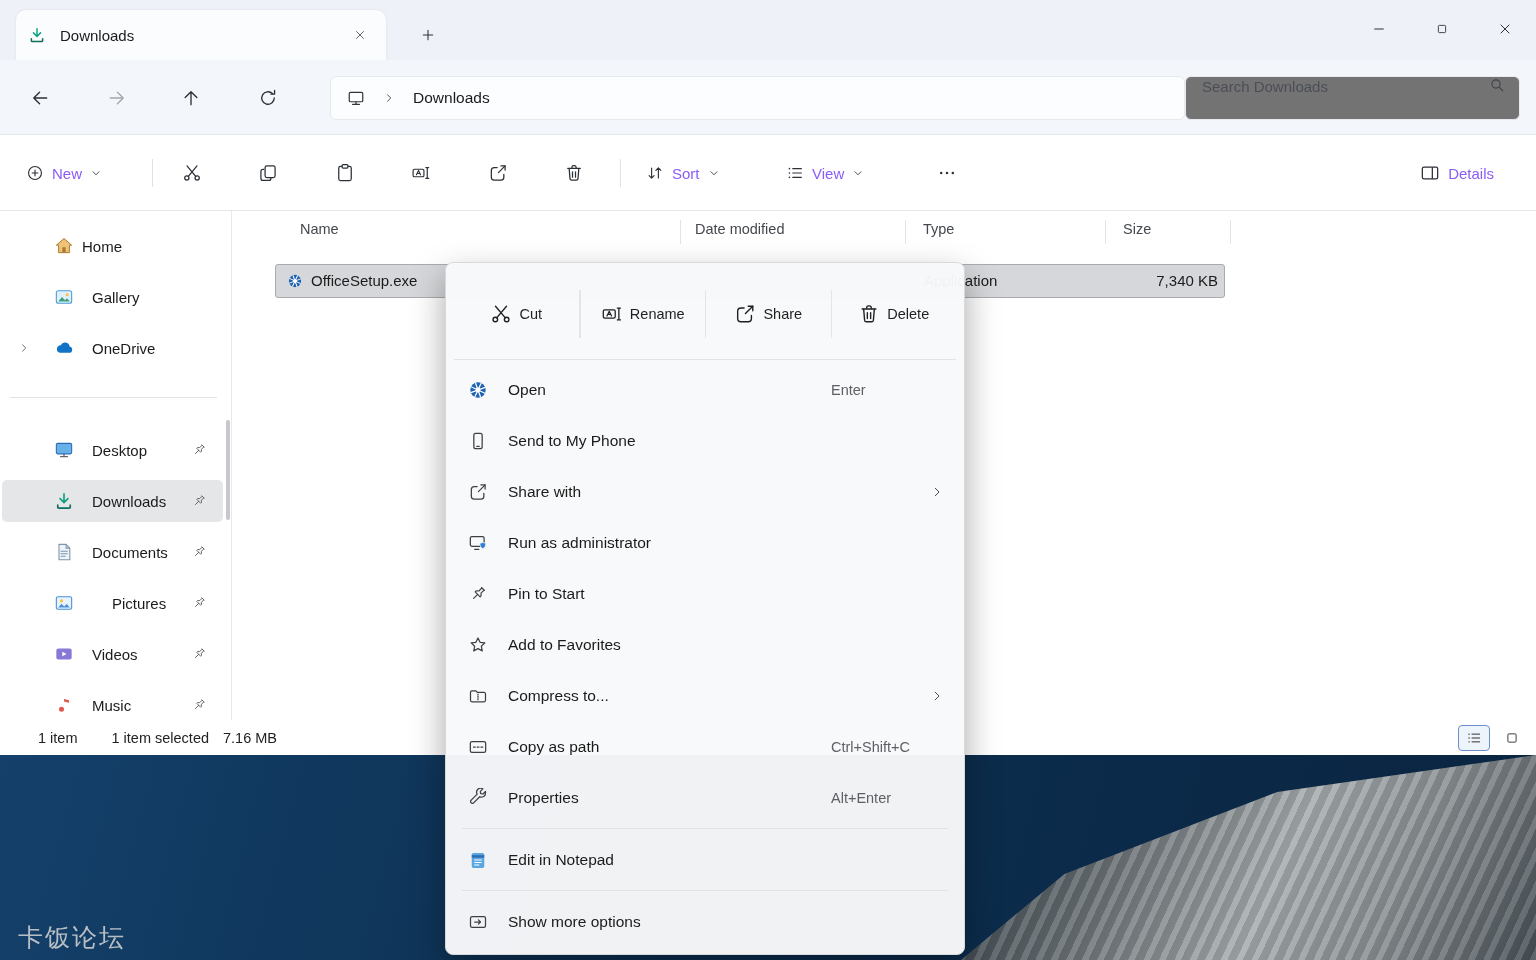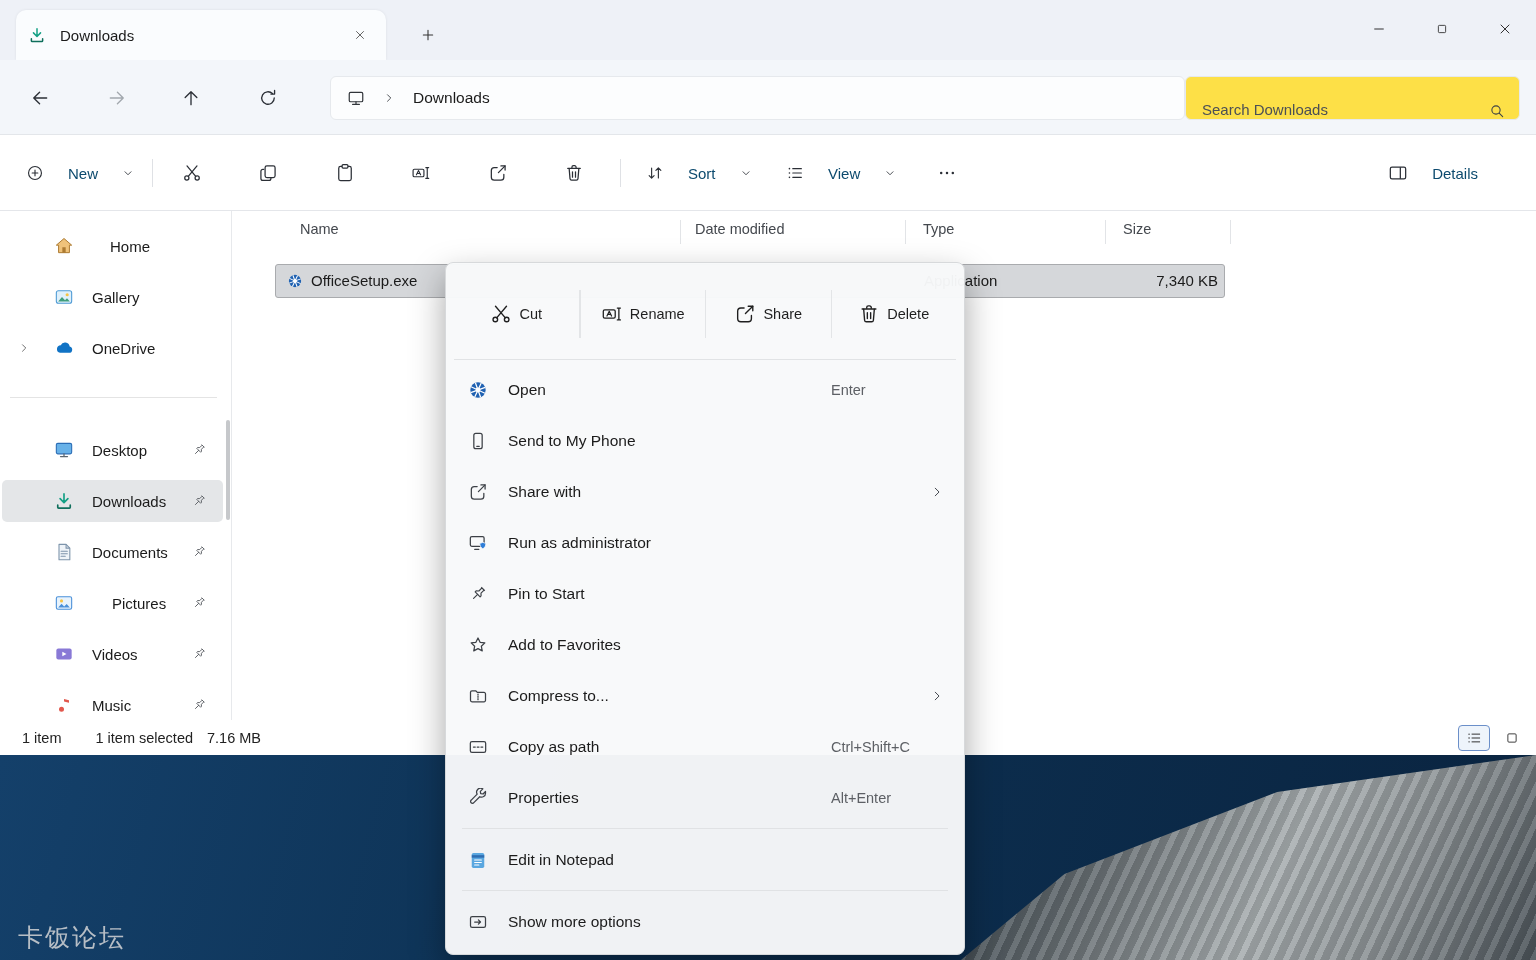--- a/index.html
+++ b/index.html
@@ -35,29 +35,29 @@
   .wc{width:63px;height:58px;display:flex;align-items:center;justify-content:center;color:#222;}
 
   
   .navbar{position:absolute;left:0;top:60px;width:100%;height:75px;background:#f3f6fa;border-bottom:1px solid #e3e6ea;box-sizing:border-box;}
   .navbtn{position:absolute;top:16px;width:44px;height:44px;display:flex;align-items:center;justify-content:center;
           border-radius:6px;color:#2b2f36;}
   .navbtn.disabled{color:#a2a8ae;}
   .addressbar{position:absolute;left:330px;top:16px;width:855px;height:44px;background:#fcfdfe;border:1px solid #e6e9ed;
               border-radius:6px;box-sizing:border-box;display:flex;align-items:center;padding:0 16px;gap:18px;color:#30343a;}
   .crumb{font-size:15.5px;color:#1b1b1b;}
-  .searchbox{position:absolute;left:1185px;top:16px;width:335px;height:44px;background:#fde047;border:1px solid #e6e9ed;
-             border-radius:6px;box-sizing:border-box;display:flex;align-items:flex-end;padding:0 14px;color:#3c4046;}
+  .searchbox{position:absolute;left:1185px;top:16px;width:335px;height:44px;background:#737373;border:1px solid #e6e9ed;
+             border-radius:6px;box-sizing:border-box;display:flex;align-items:flex-start;padding:0 14px;color:#3c4046;}
   .searchbox input{flex:1;border:none;outline:none;background:transparent;font:15px "Liberation Sans",sans-serif;color:#1b1b1b;}
   .searchbox input::placeholder{color:#4b4f55;}
 
   
   .toolbar{position:absolute;left:0;top:135px;width:100%;height:76px;background:#fff;border-bottom:1px solid #e4e6ea;box-sizing:border-box;}
   .tbtn{position:absolute;top:18px;height:40px;display:flex;align-items:center;justify-content:center;border-radius:5px;color:#2b2f36;}
-  .tlabel{font-size:15px;color:#0c4a6e;margin:0 24px;}
+  .tlabel{font-size:15px;color:#8b5cf6;margin:0 8px;}
   .tsep{position:absolute;top:24px;width:1px;height:28px;background:#dfe1e5;}
 
   
   .bodyarea{position:absolute;left:0;top:211px;width:100%;height:509px;display:flex;}
   .sidebar{position:relative;width:232px;box-sizing:border-box;border-right:1px solid #e7e9ec;padding-top:14px;}
   .sbitem{position:relative;height:42px;margin:0 8px 9px 2px;display:flex;align-items:center;padding-left:48px;
           border-radius:5px;font-size:15px;}
   .sbitem .sbicon{position:absolute;left:52px;}
   .sbitem .chev{position:absolute;left:16px;color:#555;}
   .sbitem .pin{position:absolute;right:16px;color:#5f6368;}
@@ -72,21 +72,21 @@
 
   .filerow{position:absolute;left:43px;top:53px;width:950px;height:34px;background:#d5d7da;border:1px solid #a9abae;
            border-radius:3px;box-sizing:border-box;}
   .filerow .fname{position:absolute;left:35px;top:7px;font-size:15px;}
   .filerow .ficon{position:absolute;left:11px;top:8px;}
   .filerow .ftype{position:absolute;left:648px;top:7px;font-size:15px;}
   .filerow .fsize{position:absolute;right:6px;top:7px;width:140px;text-align:right;font-size:15px;}
 
   
   .statusbar{position:absolute;left:0;top:720px;width:100%;height:35px;background:#fff;display:flex;align-items:center;font-size:14.5px;color:#222;}
-  .statusbar .s1{margin-left:22px;}
+  .statusbar .s1{margin-left:38px;}
   .statusbar .s2{margin-left:34px;}
   .statusbar .s3{margin-left:14px;}
   .viewtoggles{margin-left:auto;margin-right:8px;display:flex;gap:6px;align-items:center;}
   .vt{width:32px;height:26px;display:flex;align-items:center;justify-content:center;border-radius:4px;color:#333;}
   .vt.active{border:1px solid #6b8fc9;background:#eef4fb;box-sizing:border-box;}
 
   
   .ctxmenu{position:absolute;left:445px;top:262px;width:520px;height:693px;background:rgba(248,249,250,.97);
            border:1px solid #d7d9db;border-radius:8px;box-sizing:border-box;box-shadow:0 14px 34px rgba(0,0,0,.35);
            padding:6px;z-index:50;}
@@ -438,21 +438,21 @@
         <span class="tlabel">Details</span>
       </div>
     </div>
 
     <div class="bodyarea">
       <div class="sidebar">
         <div class="sbitem">
           <svg class="ic ic20 sbicon">
               <use href="#s-home"></use>
             </svg>
-          <span style="margin-left:60px">Home</span>
+          <span style="margin-left:32px">Home</span>
         </div>
         <div class="sbitem">
           <svg class="ic ic20 sbicon">
               <use href="#s-gallery"></use>
             </svg>
           <span style="margin-left:42px">Gallery</span>
         </div>
         <div class="sbitem">
           <svg class="ic ic12 chev">
               <use href="#i-chev-r"></use>

